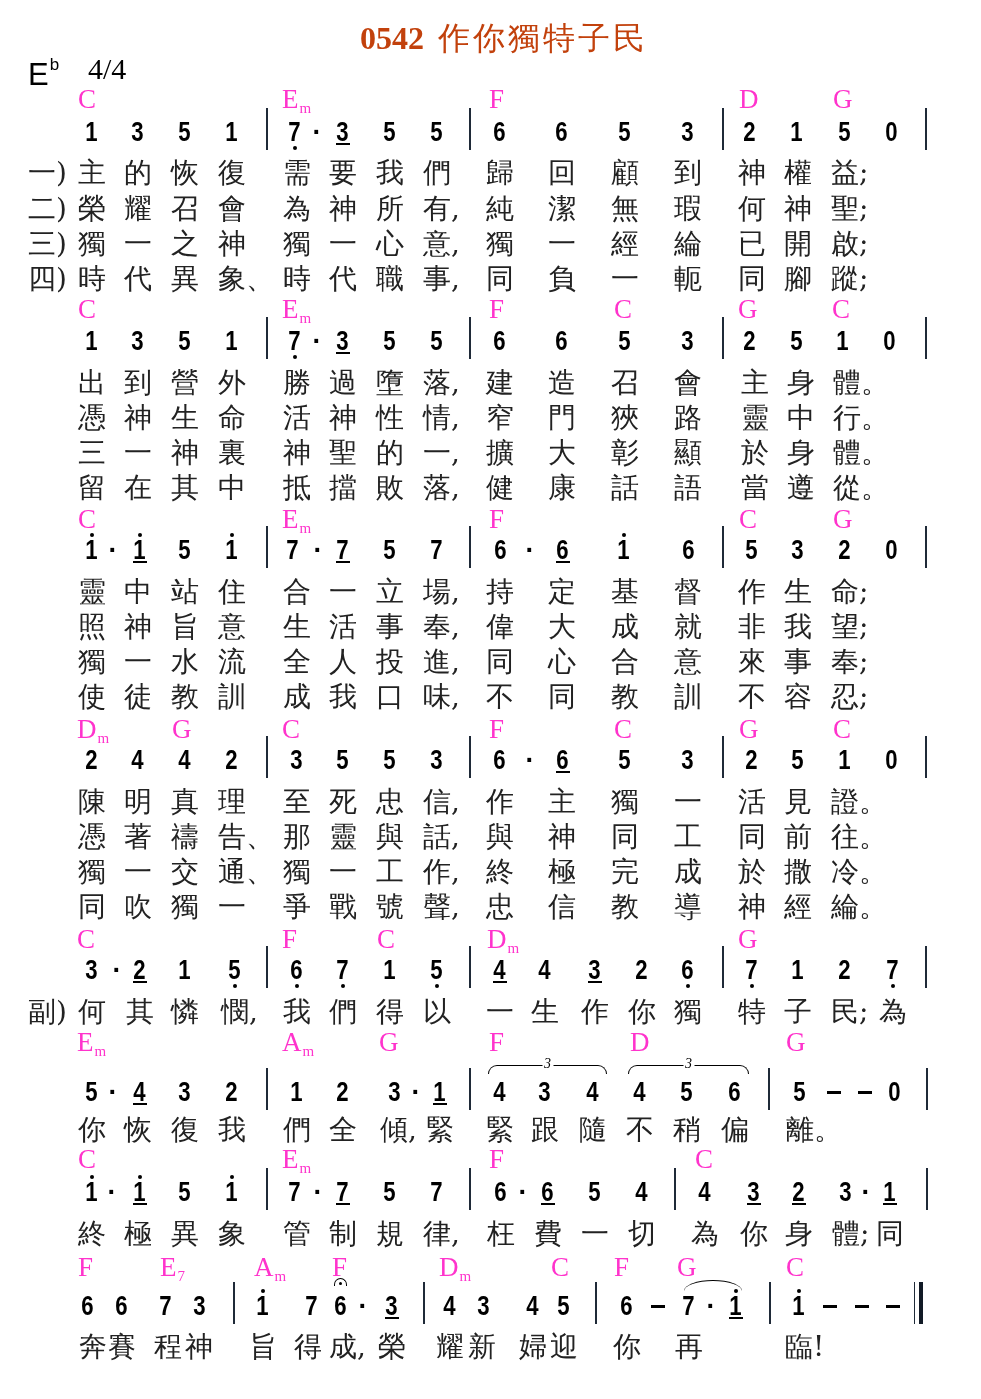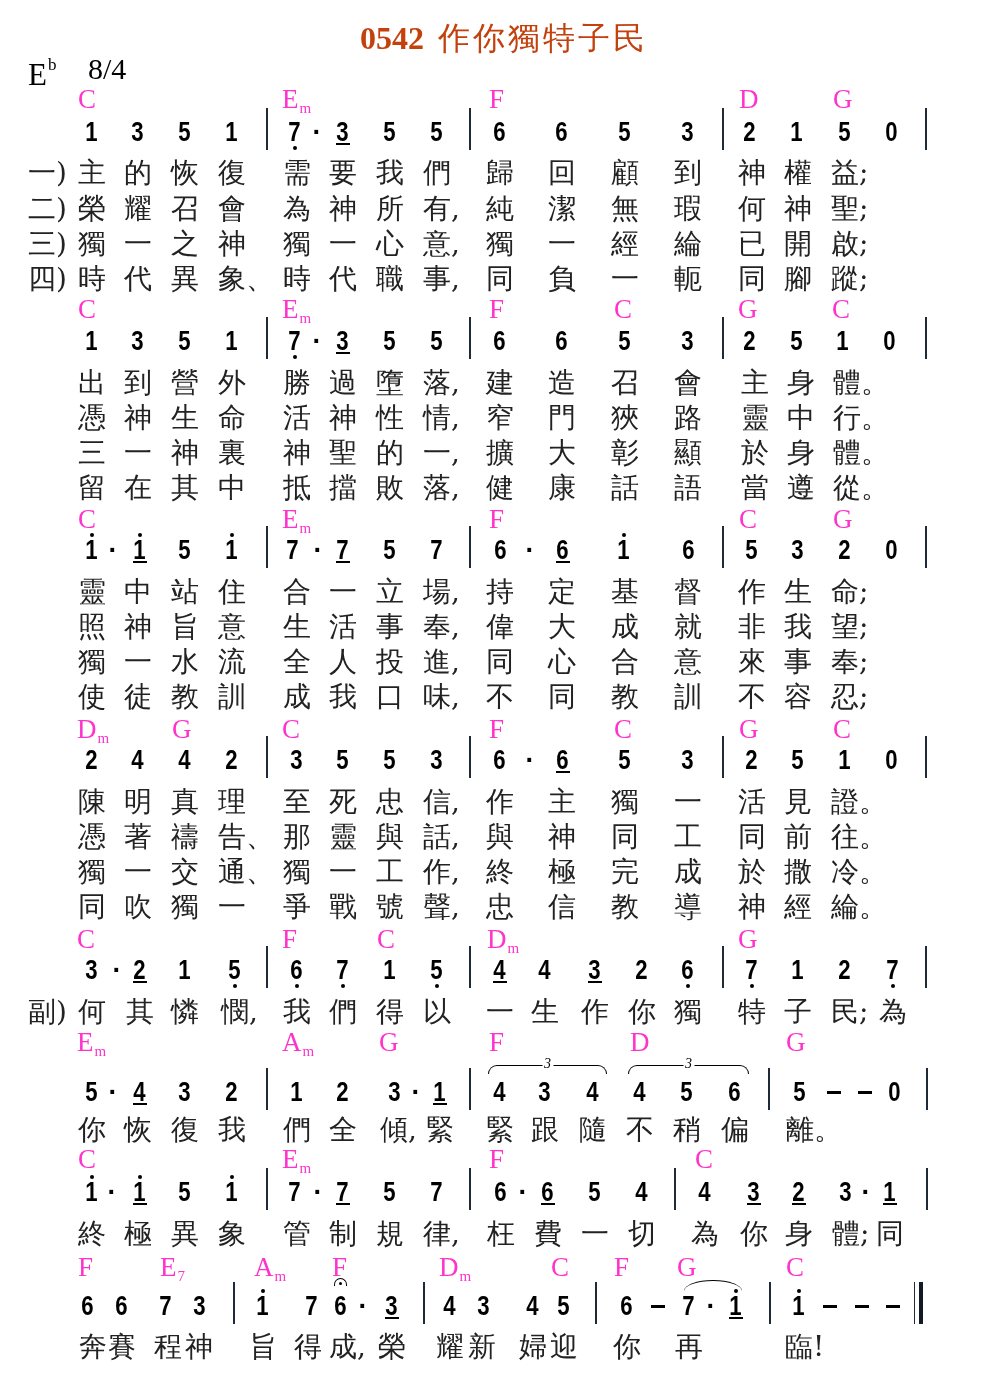--- a/index.html
+++ b/index.html
@@ -1,20 +1,20 @@
 <!DOCTYPE html>
 <html><head>
 <meta charset="utf-8">
 <style>
   html, body { margin: 0; padding: 0; background: #ffffff; }
   #sheet { position: relative; width: 981px; height: 1399px; overflow: hidden; background: #ffffff; }
   .title { position: absolute; left: 360px; top: 19px; height: 38px; line-height: 38px; white-space: nowrap; color: #c2410c; }
   .title .num { font-family: "Liberation Serif", serif; font-weight: bold; font-size: 32px; }
   .title .name { font-family: "DejaVu Serif", serif; font-size: 32px; margin-left: 14px; letter-spacing: 3px; }
-  .key { position: absolute; left: 28px; top: 50px; line-height: 38px; font-family: Liberation Serif, serif; font-size: 31px; color: #000; }
+  .key { position: absolute; left: 28px; top: 50px; line-height: 38px; font-family: Liberation Sans, sans-serif; font-size: 31px; color: #000; }
   .key sup { font-size: 17px; position: relative; top: -4px; margin-left: 1px; }
   .time { position: absolute; left: 88px; top: 50px; line-height: 38px; font-family: "Liberation Serif", serif; font-size: 30px; color: #000; }
   .system { position: absolute; left: 0; top: 0; width: 981px; height: 1399px; }
   .chord { position: absolute; font-family: "Liberation Serif", serif; font-size: 27px; line-height: 30px; white-space: nowrap; }
   .chord-sub { font-size: 15px; position: relative; top: 5px; margin-left: 1px; }
   .bar { position: absolute; width: 1.5px; height: 42px; background: #1f2a38; }
   .final-bar { position: absolute; width: 9px; height: 42px; border-left: 1.5px solid #1f2a38; box-sizing: border-box; }
   .final-bar::after { content: ""; position: absolute; right: 0; top: 0; width: 4px; height: 42px; background: #111a26; }
   .note { position: absolute; width: 30px; height: 28px; margin-left: -15px; text-align: center;
           font-family: "Liberation Sans", sans-serif; font-size: 27px; font-weight: bold; line-height: 28px; color: #000; }
@@ -37,21 +37,21 @@
   .lyric-line .verse-num { left: 28px; }
 </style>
 </head>
 <body>
 
 <div id="sheet">
   <div class="title">
     <span class="num">0542</span><span class="name">作你獨特子民</span>
   </div>
   <div class="key"><span>E</span><sup>b</sup></div>
-  <div class="time">8/4</div>
+  <div class="time">4/4</div>
   <div id="systems">
       <div class="system">
         <div class="chord" style="left: 78px; top: 84px; color: rgb(255, 51, 204);"><span class="chord-root">C</span></div>
         <div class="chord" style="left: 282px; top: 84px; color: rgb(255, 51, 204);"><span class="chord-root">E</span><span class="chord-sub">m</span></div>
         <div class="chord" style="left: 489px; top: 84px; color: rgb(255, 51, 204);"><span class="chord-root">F</span></div>
         <div class="chord" style="left: 739px; top: 84px; color: rgb(255, 51, 204);"><span class="chord-root">D</span></div>
         <div class="chord" style="left: 833px; top: 84px; color: rgb(255, 51, 204);"><span class="chord-root">G</span></div>
         <div class="bar" style="left: 266px; top: 108px;"></div>
         <div class="bar" style="left: 469px; top: 108px;"></div>
         <div class="bar" style="left: 722px; top: 108px;"></div>

